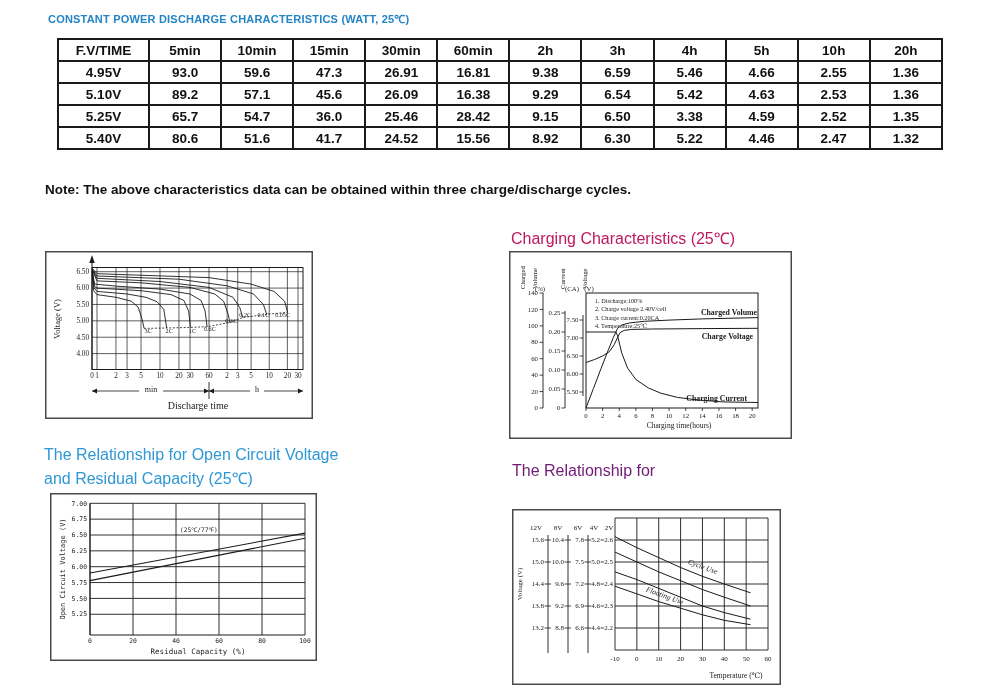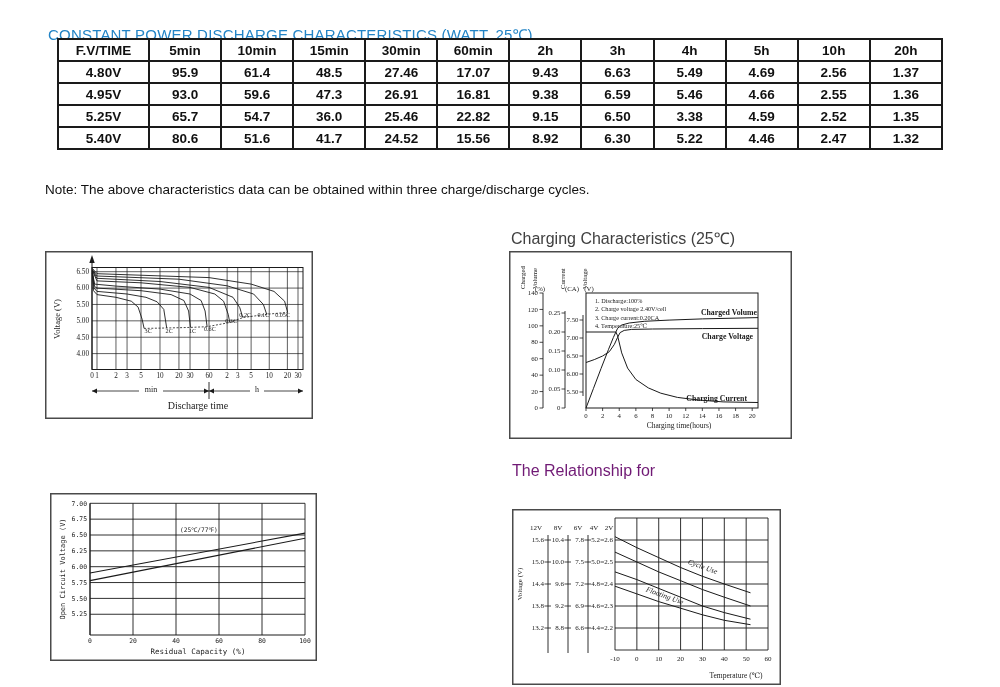--- a/index.html
+++ b/index.html
@@ -1,21 +1,21 @@
 <!DOCTYPE html>
 <html><head>
 <meta charset="utf-8">
 <style>
   html,body{margin:0;padding:0;background:#fff;}
   .page{position:relative;width:1000px;height:687px;background:#fff;overflow:hidden;
         font-family:"Liberation Sans",sans-serif;color:#111;}
   .abs{position:absolute;}
-  .main-title{font-size:15px;letter-spacing:.2px;font-weight:400;margin-top:13px;}
+  .main-title{font-size:11px;letter-spacing:.2px;font-weight:700;}
   .sec-title{font-size:16px;font-weight:400;line-height:24px;}
-  .note{font-size:13.5px;font-weight:400;color:#111;}
+  .note{font-size:13.5px;font-weight:700;color:#111;}
   table.data{border-collapse:collapse;table-layout:fixed;width:886px;background:#fff;}
   table.data th,table.data td{
     border:2px solid #1a1a1a;text-align:center;font-size:13.5px;font-weight:600;
     padding:2.5px 0;color:#111;white-space:nowrap;}
   table.data tr{height:14px;}
   .chartbox{background:#fff;}
   svg text{fill:#1a1a1a;}
 </style>
 </head>
 <body>
@@ -39,54 +39,54 @@
           <th>2h</th>
           <th>3h</th>
           <th>4h</th>
           <th>5h</th>
           <th>10h</th>
           <th>20h</th>
         </tr>
       </thead>
     <tbody>
         <tr>
-          <td>4.80V</td>
-          <td>95.9</td>
-          <td>61.4</td>
-          <td>48.5</td>
-          <td>27.46</td>
-          <td>17.07</td>
-          <td>9.43</td>
-          <td>6.63</td>
-          <td>5.49</td>
-          <td>4.69</td>
-          <td>2.56</td>
-          <td>1.37</td>
-        </tr>
-        <tr>
           <td>4.95V</td>
           <td>93.0</td>
           <td>59.6</td>
           <td>47.3</td>
           <td>26.91</td>
           <td>16.81</td>
           <td>9.38</td>
           <td>6.59</td>
           <td>5.46</td>
           <td>4.66</td>
           <td>2.55</td>
           <td>1.36</td>
         </tr>
         <tr>
+          <td>5.10V</td>
+          <td>89.2</td>
+          <td>57.1</td>
+          <td>45.6</td>
+          <td>26.09</td>
+          <td>16.38</td>
+          <td>9.29</td>
+          <td>6.54</td>
+          <td>5.42</td>
+          <td>4.63</td>
+          <td>2.53</td>
+          <td>1.36</td>
+        </tr>
+        <tr>
           <td>5.25V</td>
           <td>65.7</td>
           <td>54.7</td>
           <td>36.0</td>
           <td>25.46</td>
-          <td>22.82</td>
+          <td>28.42</td>
           <td>9.15</td>
           <td>6.50</td>
           <td>3.38</td>
           <td>4.59</td>
           <td>2.52</td>
           <td>1.35</td>
         </tr>
         <tr>
           <td>5.40V</td>
           <td>80.6</td>
@@ -180,21 +180,21 @@
         <polygon points="253,137.6 253,142.4 258,140" fill="#1a1a1a"></polygon>
         <line x1="164" y1="131" x2="164" y2="148" stroke="#1a1a1a" stroke-width="0.9"></line>
         <rect x="94" y="133.5" width="24" height="9" fill="#fff"></rect>
         <text x="106" y="141" font-size="8" text-anchor="middle" font-family="&quot;Liberation Serif&quot;,&quot;DejaVu Serif&quot;,serif">min</text>
         <rect x="205" y="133.5" width="14" height="9" fill="#fff"></rect>
         <text x="212" y="141" font-size="8" text-anchor="middle" font-family="&quot;Liberation Serif&quot;,&quot;DejaVu Serif&quot;,serif">h</text>
         <text x="153" y="158" font-size="10" text-anchor="middle" font-family="&quot;Liberation Serif&quot;,&quot;DejaVu Serif&quot;,serif">Discharge time</text>
       </svg>
   </div>
 
-  <div class="abs sec-title" style="left:511px;top:227px;color:#404040;">Charging Characteristics (25℃)</div>
+  <div class="abs sec-title" style="left:511px;top:227px;color:#be185d;">Charging Characteristics (25℃)</div>
   <div class="abs chartbox" style="left:509px;top:251px;">
     <svg id="c1" width="283" height="188">
         <rect x="0.75" y="0.75" width="281.5" height="186.5" fill="#fff" stroke="#4a4a4a" stroke-width="1.5"></rect>
         <rect x="77" y="42" width="172" height="115" fill="none" stroke="#1a1a1a" stroke-width="1"></rect>
         <text x="16" y="38" font-size="6.8" text-anchor="start" font-family="&quot;Liberation Serif&quot;,&quot;DejaVu Serif&quot;,serif" transform="rotate(-90 16 38)">Charged</text>
         <text x="28" y="38" font-size="6.8" text-anchor="start" font-family="&quot;Liberation Serif&quot;,&quot;DejaVu Serif&quot;,serif" transform="rotate(-90 28 38)">Volume</text>
         <text x="56" y="38" font-size="6.8" text-anchor="start" font-family="&quot;Liberation Serif&quot;,&quot;DejaVu Serif&quot;,serif" transform="rotate(-90 56 38)">Current</text>
         <text x="78" y="38" font-size="6.8" text-anchor="start" font-family="&quot;Liberation Serif&quot;,&quot;DejaVu Serif&quot;,serif" transform="rotate(-90 78 38)">Voltage</text>
         <text x="31" y="40" font-size="6.8" text-anchor="middle" font-family="&quot;Liberation Serif&quot;,&quot;DejaVu Serif&quot;,serif">(%)</text>
         <text x="63" y="40" font-size="6.8" text-anchor="middle" font-family="&quot;Liberation Serif&quot;,&quot;DejaVu Serif&quot;,serif">(CA)</text>
@@ -269,20 +269,24 @@
         <text x="86" y="77.2" font-size="6.2" text-anchor="start" font-family="&quot;Liberation Serif&quot;,&quot;DejaVu Serif&quot;,serif">4. Temperature:25℃</text>
         <polyline points="77.0,157.0 84.5,137.3 92.0,117.6 99.4,98.7 104.4,86.4 108.6,77.3 112.7,74.0 120.2,72.0 135.2,70.3 160.1,69.1 193.3,67.9 249.0,66.6" fill="none" stroke="#1a1a1a" stroke-width="1" stroke-linejoin="round"></polyline>
         <polyline points="77.0,111.5 85.3,108.6 93.6,105.0 100.3,100.7 105.3,93.5 108.6,86.3 111.1,81.6 115.2,79.4 122.7,78.4 143.5,78.0 193.3,77.6 249.0,77.3" fill="none" stroke="#1a1a1a" stroke-width="1" stroke-linejoin="round"></polyline>
         <polyline points="77.0,81.0 106.9,81.0 108.6,84.8 112.7,101.9 118.6,117.1 126.9,128.5 139.3,136.9 151.8,142.2 168.4,146.4 189.2,149.0 214.1,150.9 249.0,151.5" fill="none" stroke="#1a1a1a" stroke-width="1" stroke-linejoin="round"></polyline>
         <text x="248" y="64" font-size="7.8" text-anchor="end" font-family="&quot;Liberation Serif&quot;,&quot;DejaVu Serif&quot;,serif" font-weight="bold">Charged Volume</text>
         <text x="244" y="88" font-size="7.8" text-anchor="end" font-family="&quot;Liberation Serif&quot;,&quot;DejaVu Serif&quot;,serif" font-weight="bold">Charge Voltage</text>
         <text x="238" y="150" font-size="7.8" text-anchor="end" font-family="&quot;Liberation Serif&quot;,&quot;DejaVu Serif&quot;,serif" font-weight="bold">Charging Current</text>
       </svg>
   </div>
 
+  <div class="abs sec-title" style="left:44px;top:443px;color:#2f97d6;">
+    <div>The Relationship for Open Circuit Voltage</div>
+    <div>and Residual Capacity (25℃)</div>
+  </div>
   <div class="abs chartbox" style="left:50px;top:493px;">
     <svg id="c2" width="267" height="168">
         <rect x="0.75" y="0.75" width="265.5" height="166.5" fill="#fff" stroke="#4a4a4a" stroke-width="1.5"></rect>
         <line x1="40" y1="10.3" x2="40" y2="142" stroke="#1a1a1a" stroke-width="0.9"></line>
         <text x="40" y="150" font-size="6.4" text-anchor="middle" font-family="&quot;DejaVu Sans Mono&quot;,monospace">0</text>
         <line x1="83" y1="10.3" x2="83" y2="142" stroke="#1a1a1a" stroke-width="0.9"></line>
         <text x="83" y="150" font-size="6.4" text-anchor="middle" font-family="&quot;DejaVu Sans Mono&quot;,monospace">20</text>
         <line x1="126" y1="10.3" x2="126" y2="142" stroke="#1a1a1a" stroke-width="0.9"></line>
         <text x="126" y="150" font-size="6.4" text-anchor="middle" font-family="&quot;DejaVu Sans Mono&quot;,monospace">40</text>
         <line x1="169" y1="10.3" x2="169" y2="142" stroke="#1a1a1a" stroke-width="0.9"></line>

